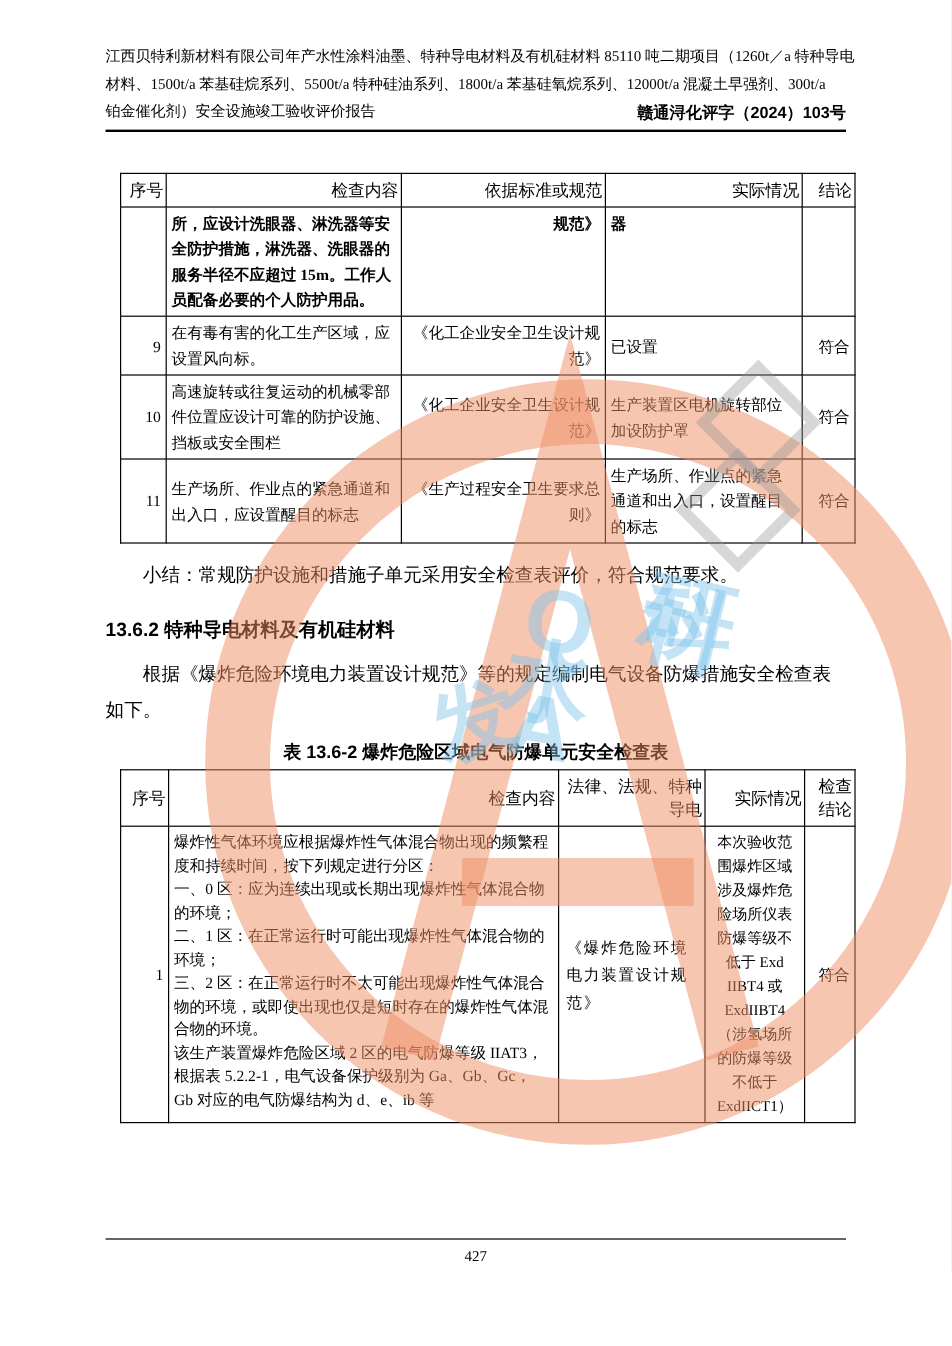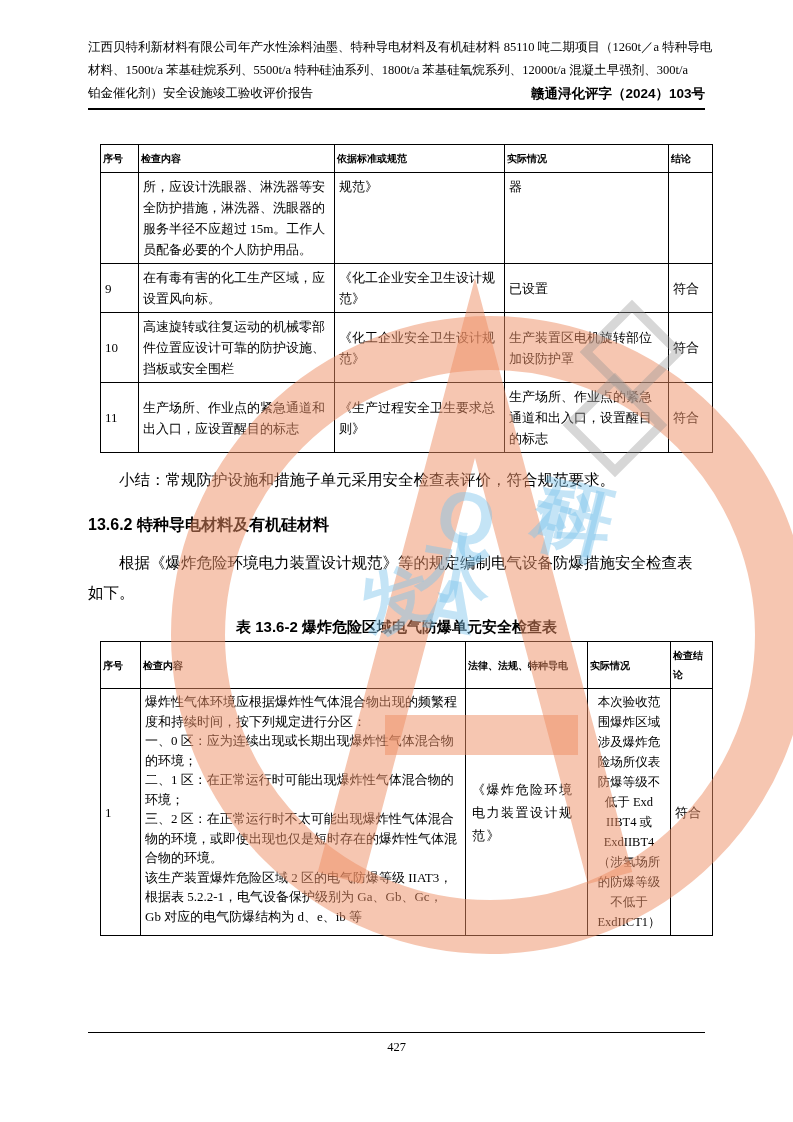--- a/index.html
+++ b/index.html
@@ -13,26 +13,26 @@
   
   .doc-header{font-size:12.5px;line-height:23px;border-bottom:2px solid #000;padding-bottom:3px;}
   .doc-header .hline{white-space:nowrap;}
   .doc-header .line3{display:flex;justify-content:space-between;align-items:flex-end;}
   .doc-number{font-weight:bold;font-size:13.5px;font-family:"Liberation Sans","DejaVu Sans",sans-serif;}
 
   
   table{border-collapse:collapse;table-layout:fixed;margin-left:12px;width:612px;}
   th,td{border:1px solid #000;padding:3px 4px;font-size:13px;line-height:21px;overflow:hidden;}
   th{
-    font-weight:bold;text-align:left;vertical-align:middle;line-height:19px;padding:4px 2px;
-    font-family:"Liberation Sans","DejaVu Sans",sans-serif;font-size:10px;
+    font-weight:normal;text-align:right;vertical-align:middle;line-height:19px;padding:4px 2px;
+    font-family:"Liberation Sans","DejaVu Sans",sans-serif;font-size:14px;
   }
-  td.center{text-align:left;}
+  td.center{text-align:right;}
   td.left{text-align:left;}
-  td.vtop{vertical-align:top;}
+  td.vtop{vertical-align:top;font-weight:bold;}
   td.vmid{vertical-align:middle;}
   .t1{margin-top:34px;}
 
   .summary{font-size:15.5px;line-height:26px;margin:14px 0 0;text-indent:2em;}
   .section-heading{
     font-size:16px;font-weight:bold;margin:22px 0 0;
     font-family:"Liberation Sans","DejaVu Sans",sans-serif;
   }
   .body-para{font-size:15.5px;line-height:30px;margin:12px 0 0;text-indent:2em;}
   .table-caption{

